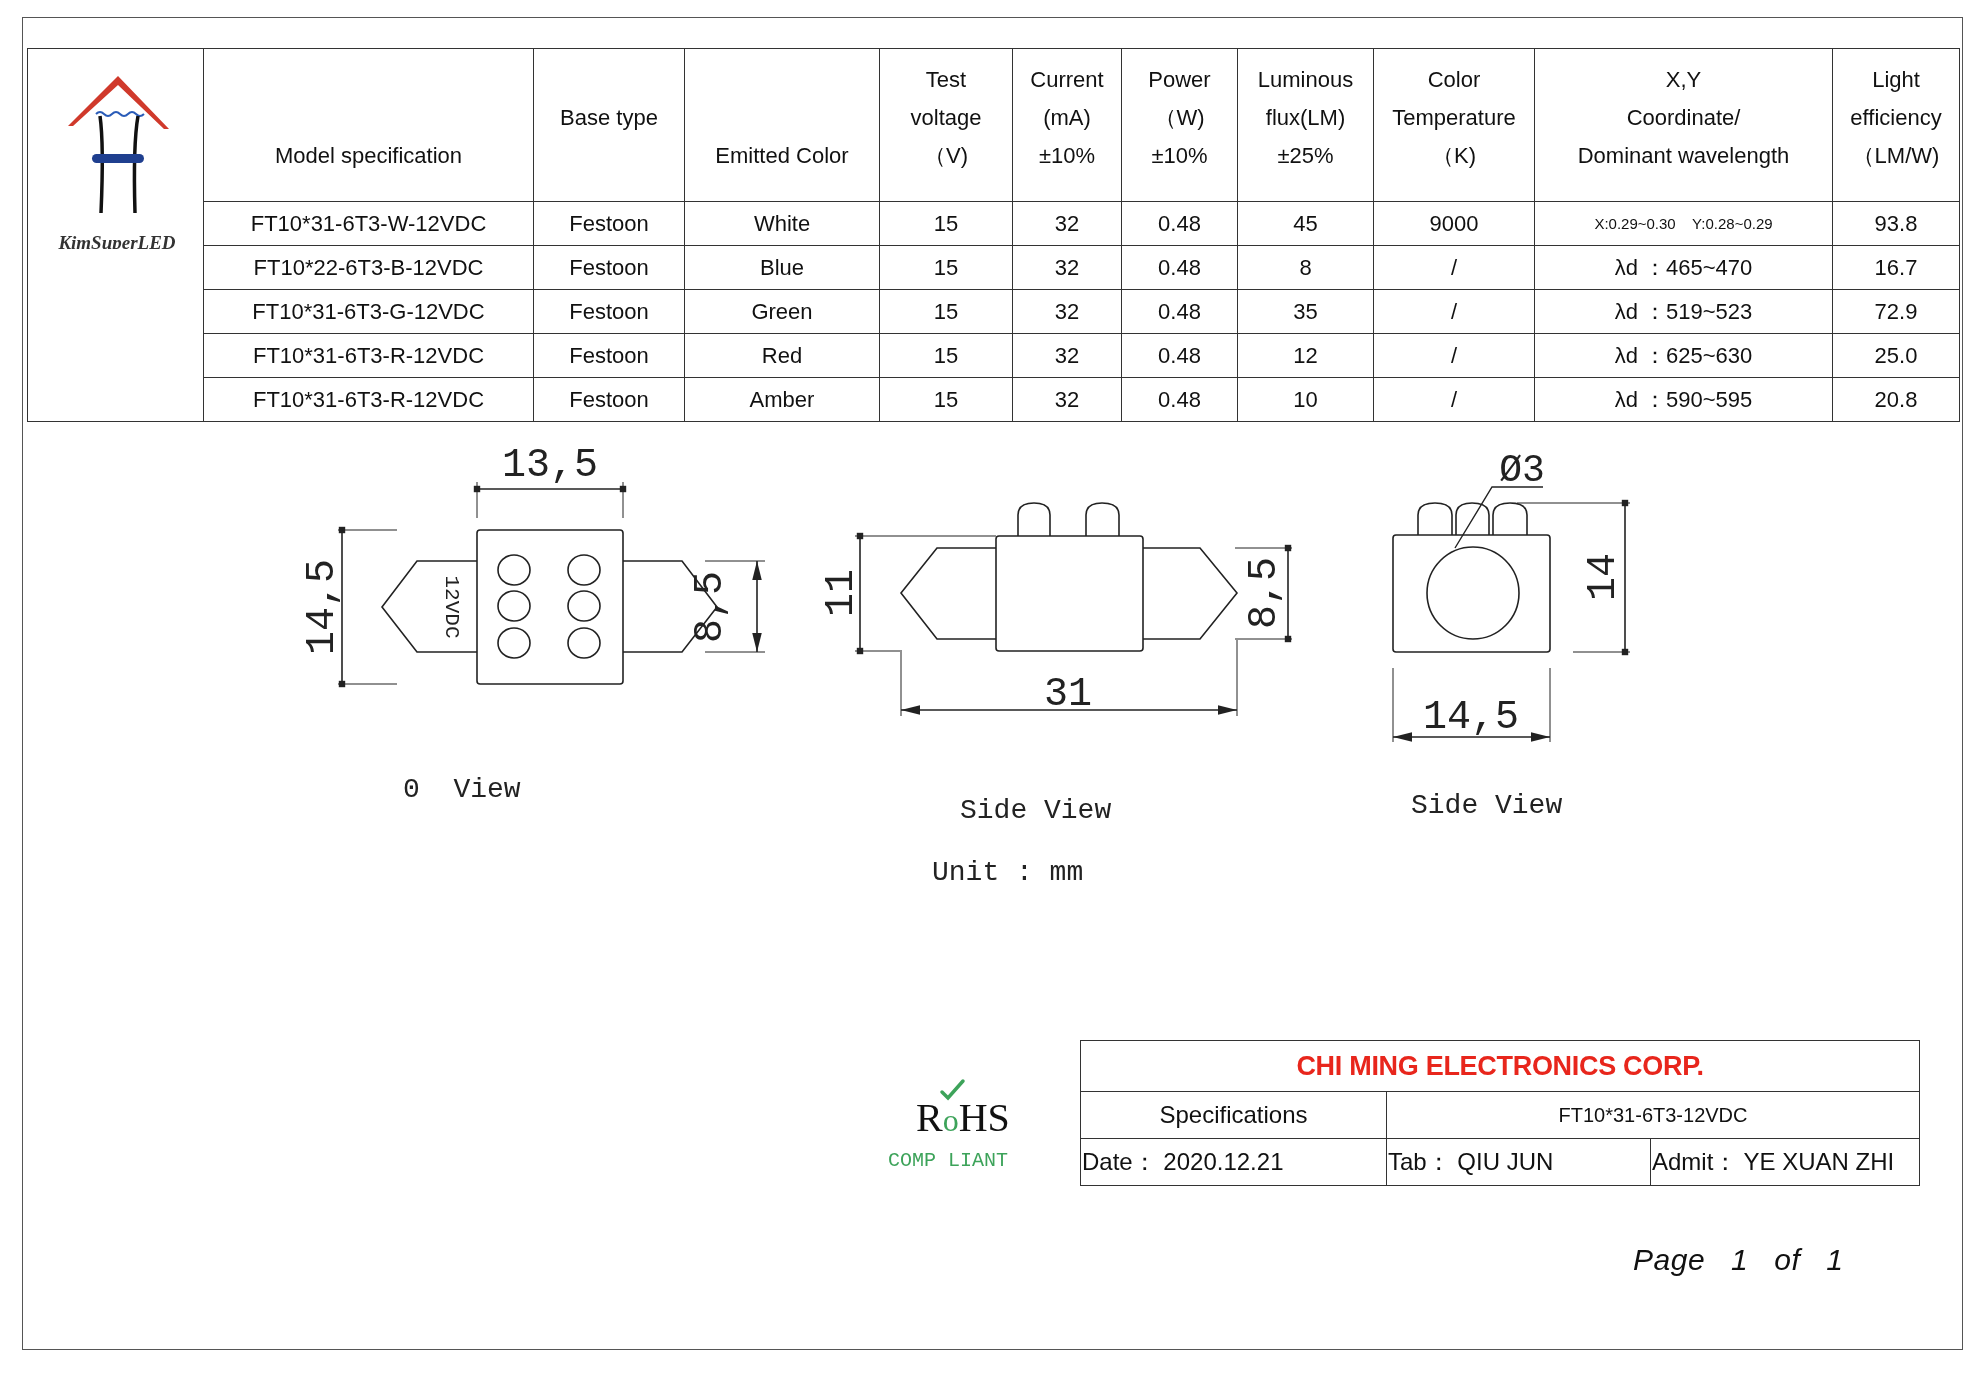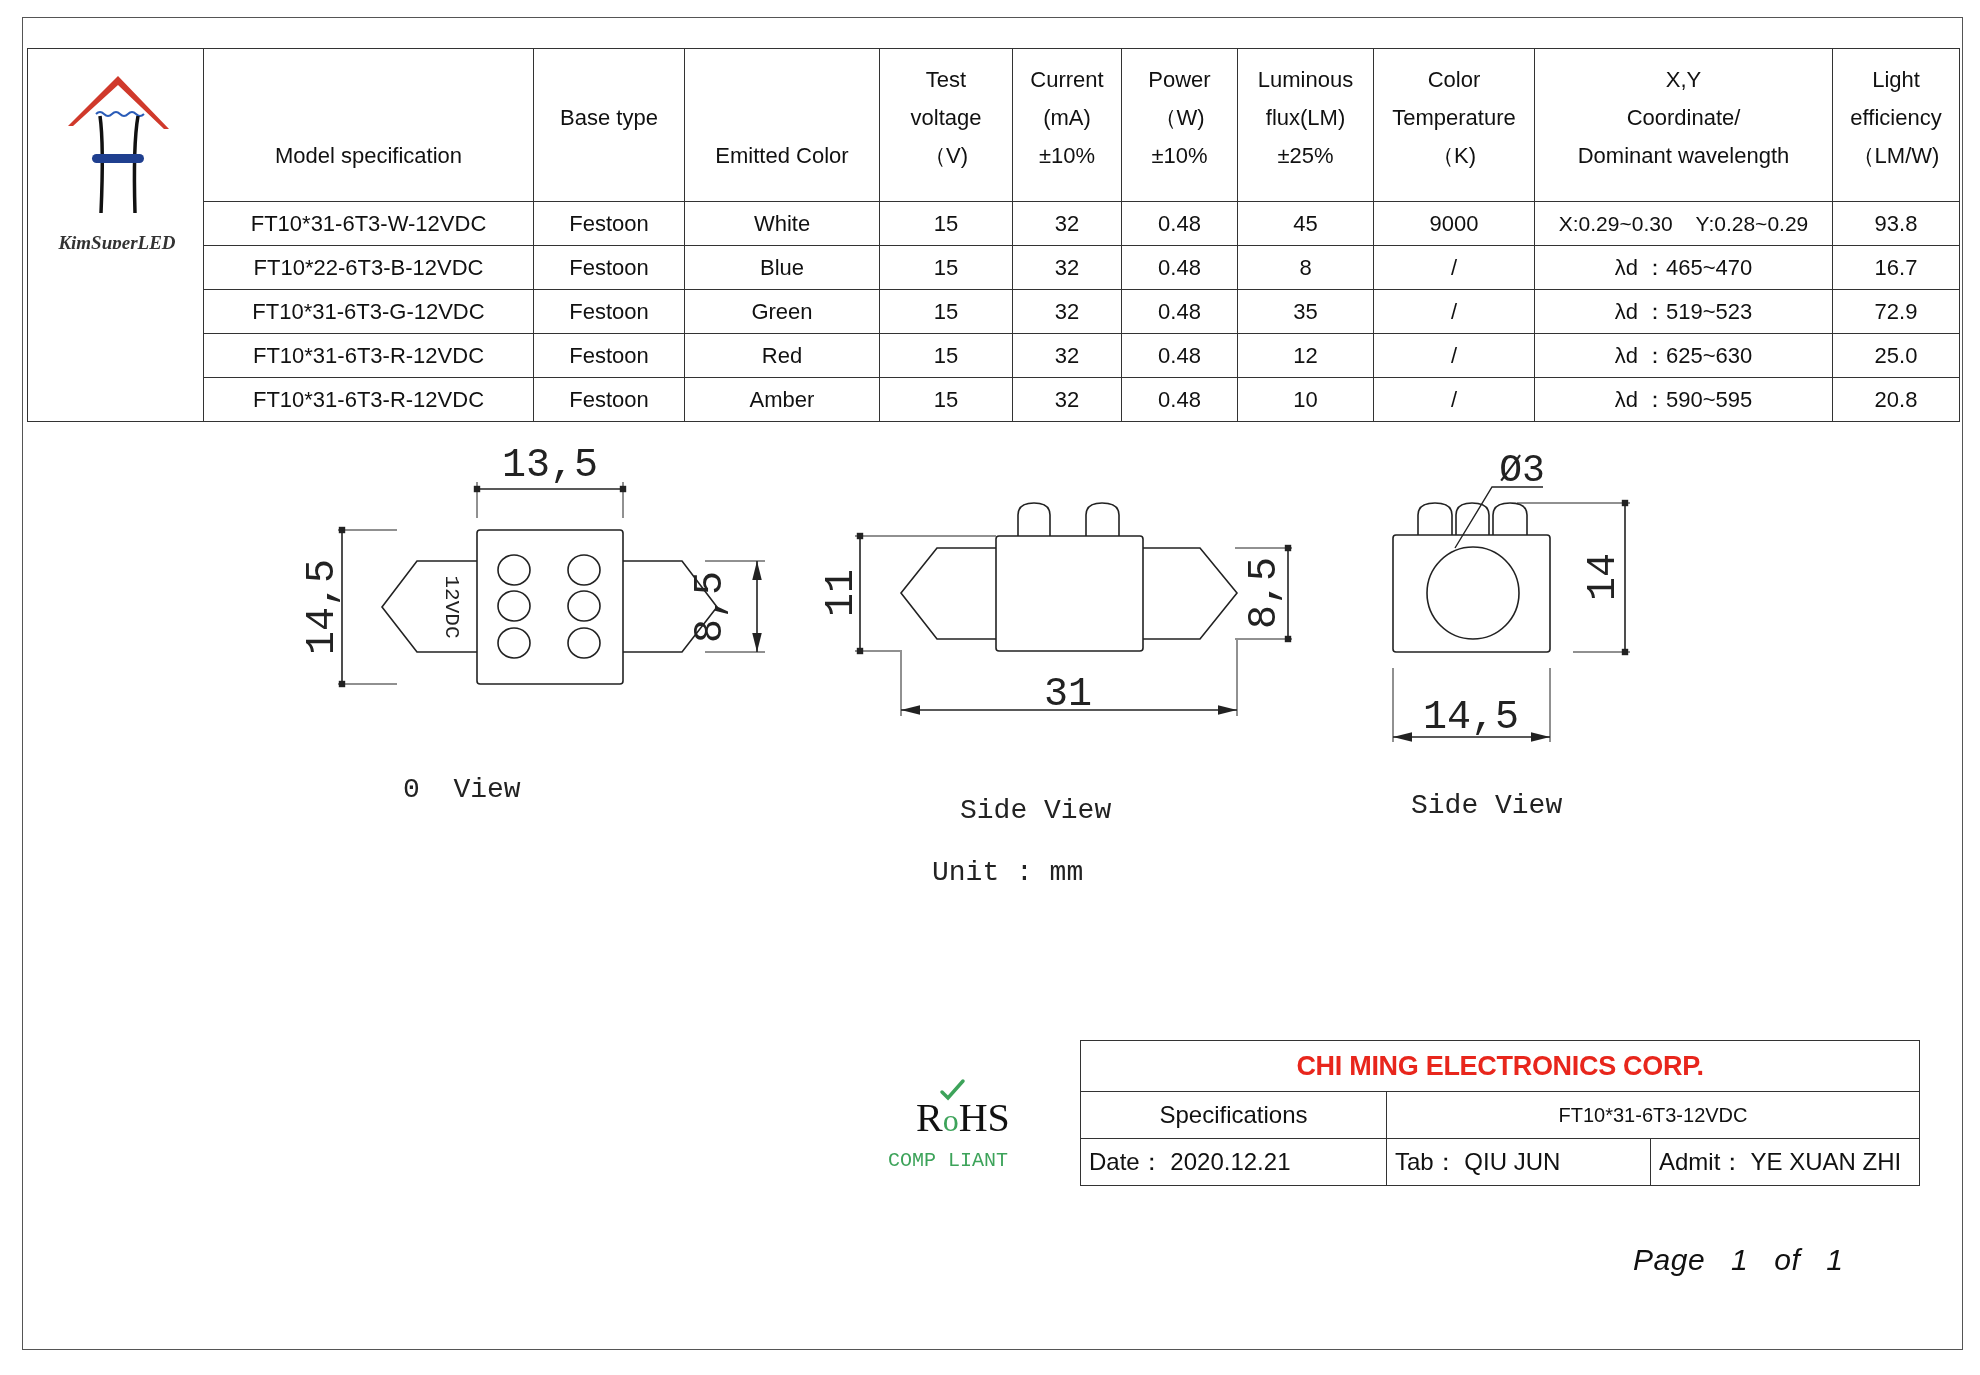--- a/index.html
+++ b/index.html
@@ -9,21 +9,21 @@
   .spec-table td, .spec-table th { border:1.5px solid #333; padding:0; text-align:center; font-weight:normal; font-size:22px; color:#111; }
   .spec-table th { vertical-align:top; font-size:22px; line-height:38px; padding-top:12px; }
   .spec-table th .l { display:block; height:38px; }
   .spec-table tr.hdr { height:153px; }
   .spec-table tr.row { height:44px; }
   .logo-cell { vertical-align:top; position:relative; }
   .logo-svg { display:block; }
   .drawing { position:absolute; left:0; top:0; width:1980px; height:1375px; pointer-events:none; }
   .drawing text { font-family:"Liberation Mono", "DejaVu Sans Mono", monospace; fill:#222; }
   .title-block { position:absolute; left:1080px; top:1040px; width:839px; border-collapse:collapse; table-layout:fixed; }
-  .title-block td { border:1.5px solid #333; padding:0 8px; font-size:24px; height:46px; }
+  .title-block td { border:1.5px solid #333; padding:0 1px; font-size:24px; height:46px; }
   .title-block .corp { color:#e8261c; font-weight:bold; font-size:27px; text-align:center; height:50px; letter-spacing:-0.3px; }
   .title-block .center { text-align:center; }
   .title-block .small { font-size:20px; }
   .rohs { position:absolute; left:886px; top:1078px; width:145px; height:100px; }
   .page-num { position:absolute; left:1633px; top:1243px; font-size:30px; word-spacing:14px; letter-spacing:0.5px; }
   .page-num span { margin-right:26px;font-style:italic; }
 </style>
 </head>
 <body>
 
@@ -110,21 +110,21 @@
   </tr>
   <tr class="row">
     <td>FT10*31-6T3-W-12VDC</td>
     <td>Festoon</td>
     <td>White</td>
     <td>15</td>
     <td>32</td>
     <td>0.48</td>
     <td>45</td>
     <td>9000</td>
-    <td style="white-space:pre;font-size:21px">X:0.29~0.30    Y:0.28~0.29</td>
+    <td style="white-space:pre;font-size:15px">X:0.29~0.30    Y:0.28~0.29</td>
     <td>93.8</td>
   </tr>
   <tr class="row">
     <td>FT10*22-6T3-B-12VDC</td>
     <td>Festoon</td>
     <td>Blue</td>
     <td>15</td>
     <td>32</td>
     <td>0.48</td>
     <td>8</td>

